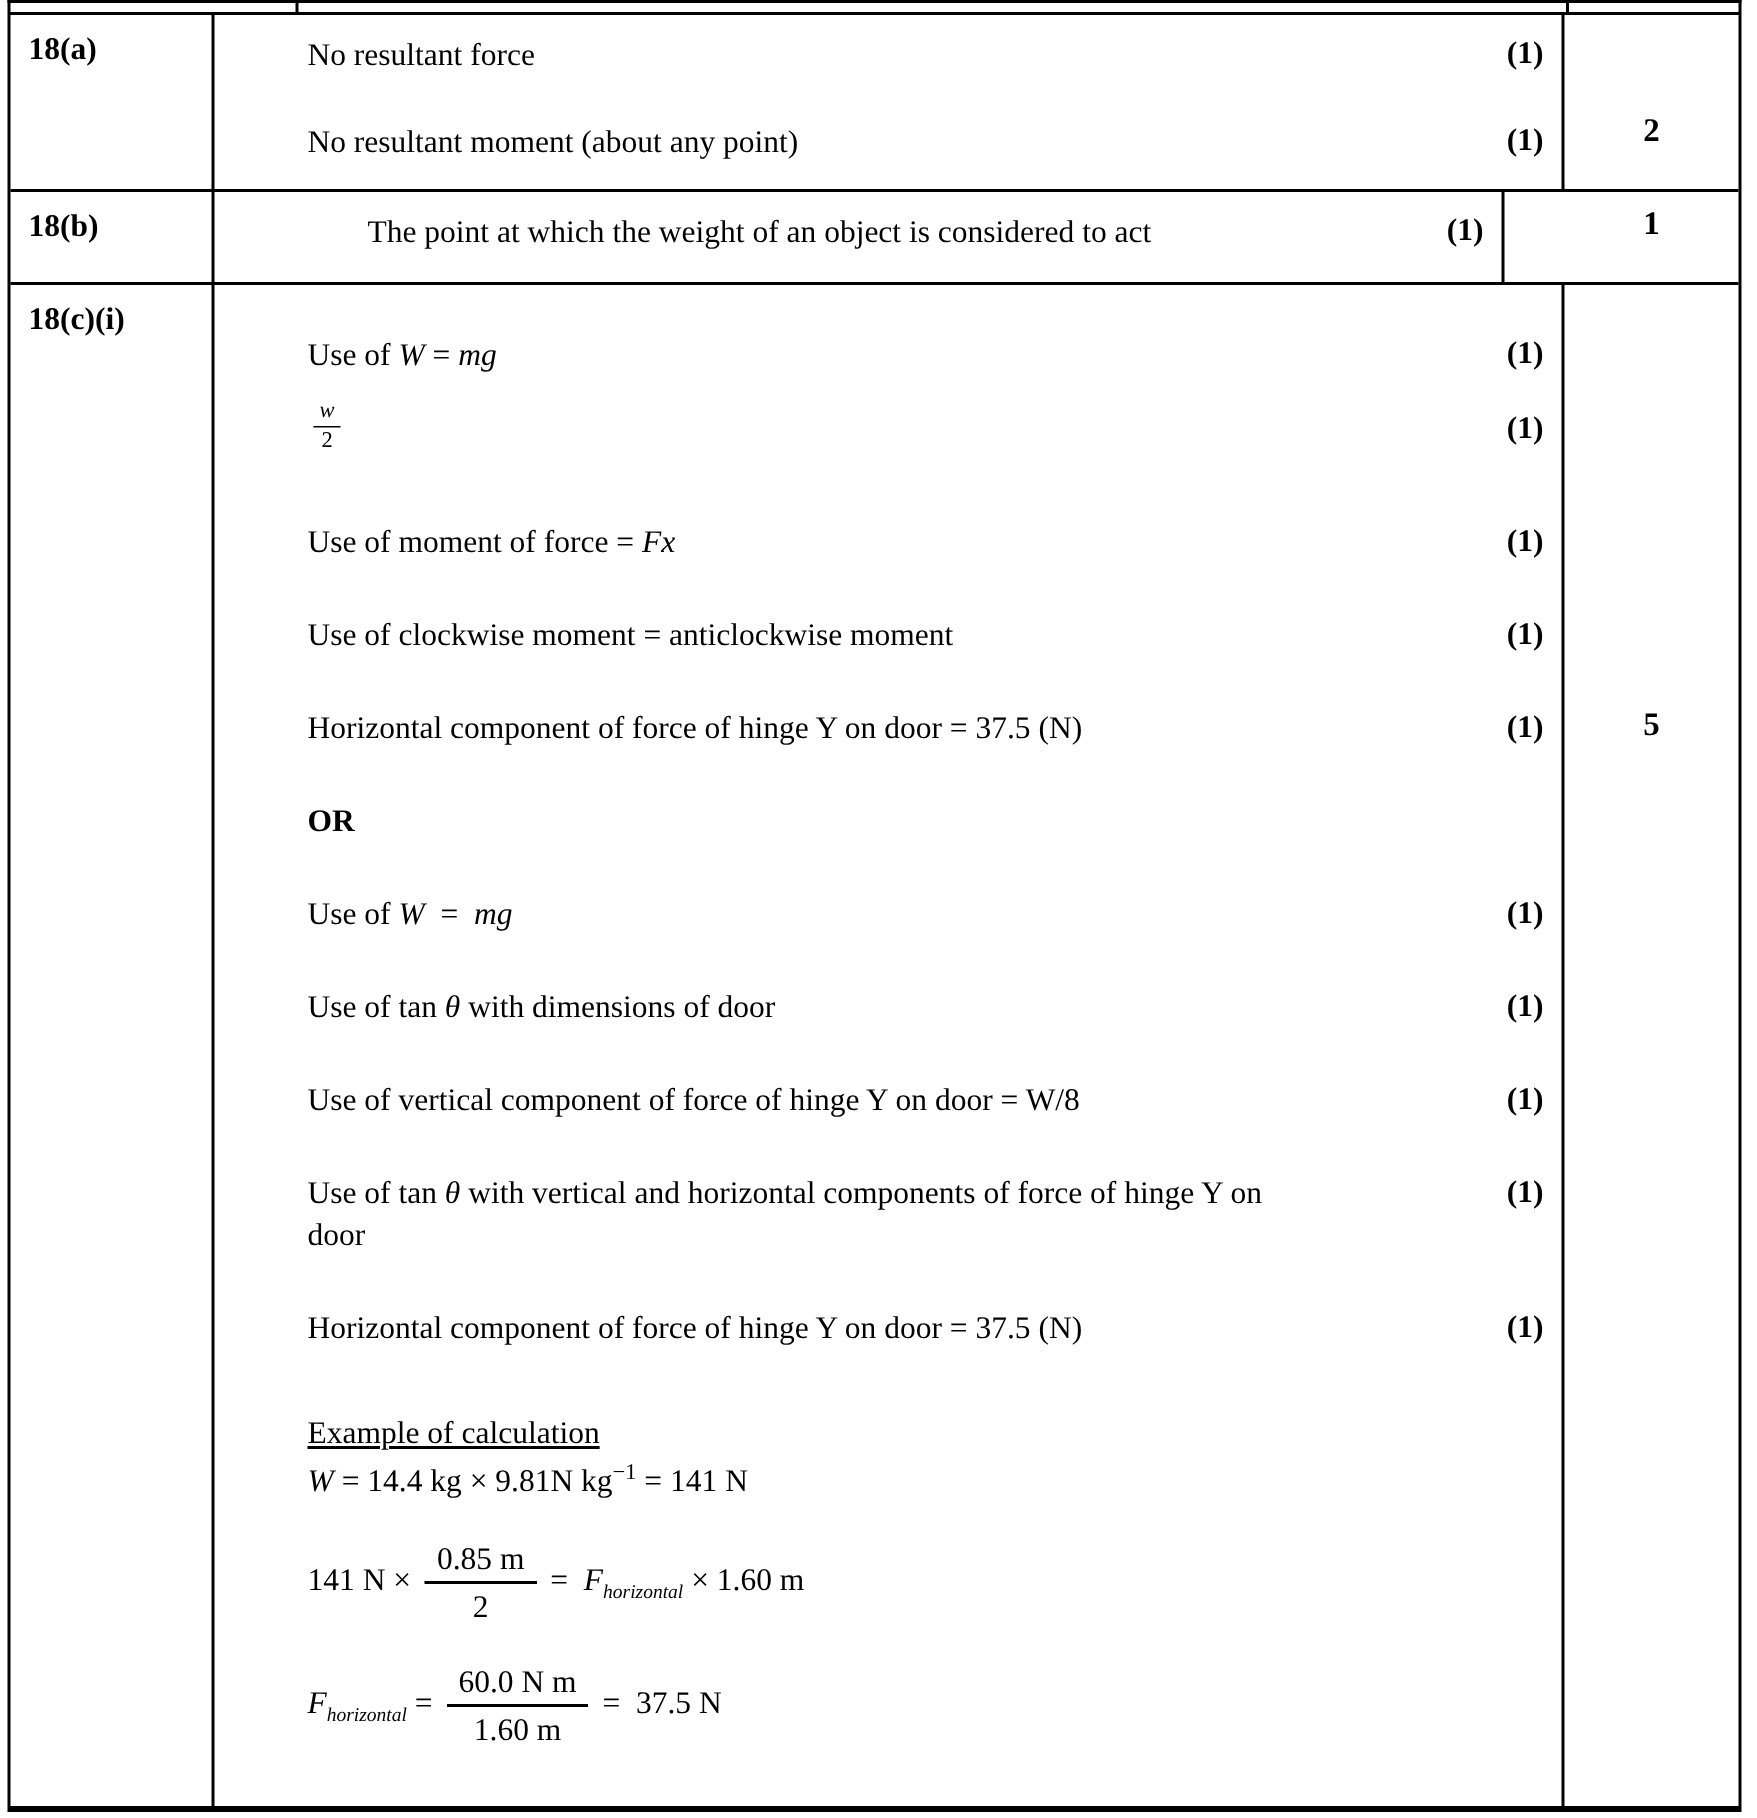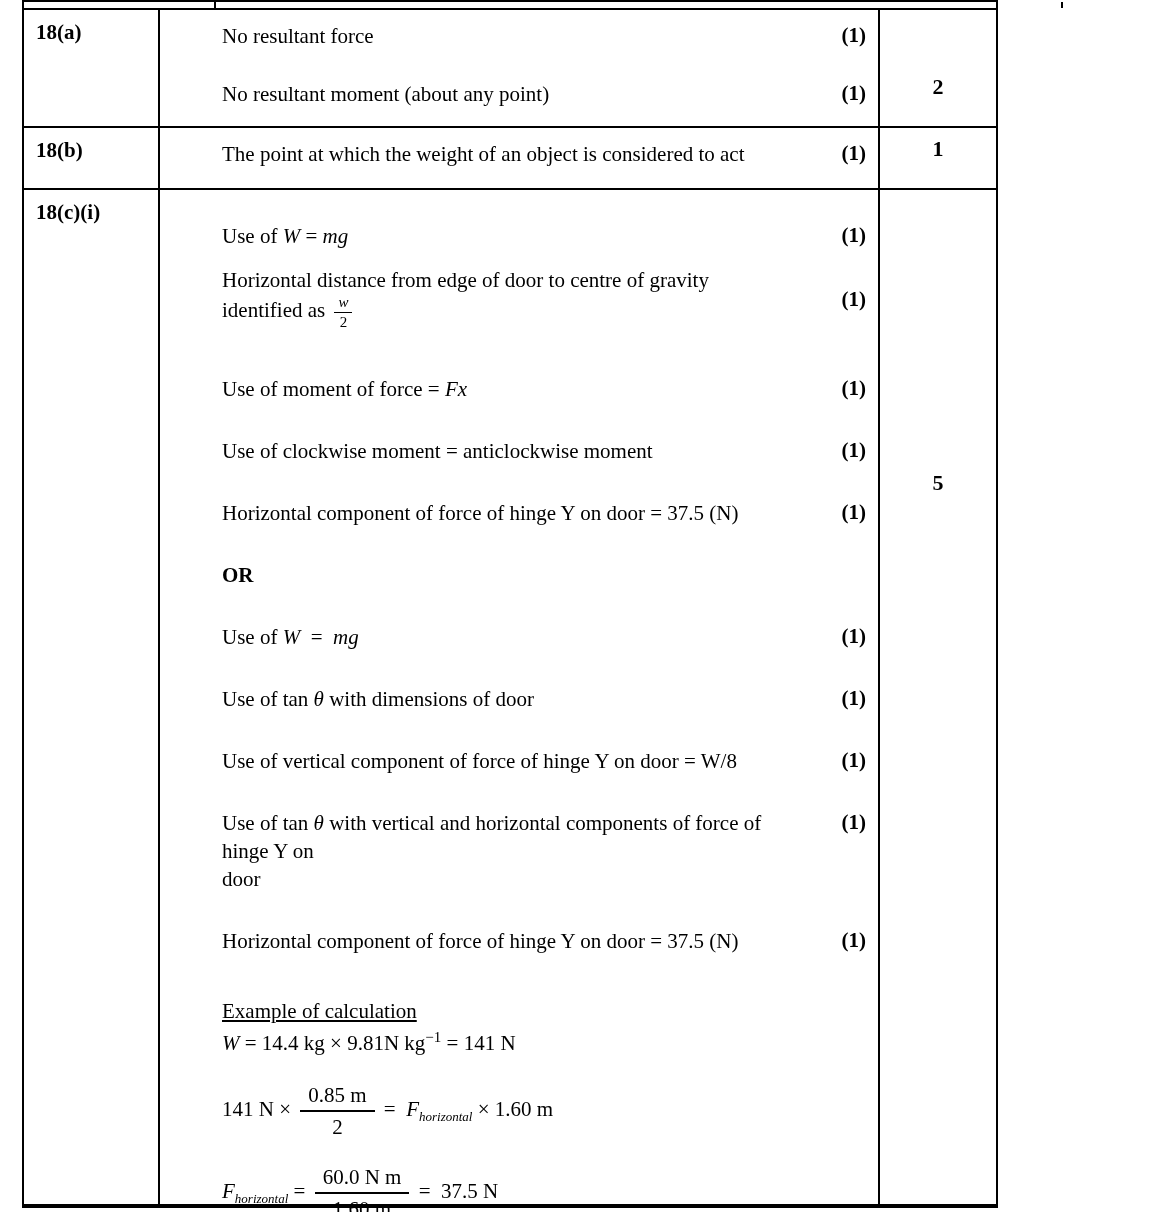--- a/index.html
+++ b/index.html
@@ -6,21 +6,21 @@
   html, body { background: #ffffff; }
   .page {
     position: relative;
     width: 1171px;
     height: 1212px;
     background: #ffffff;
     font-family: "Liberation Serif", serif;
     color: #000000;
     overflow: hidden;
   }
-  .tablewrap { position: absolute; left: 22px; top: 0; width: 976px; }
+  .tablewrap { position: absolute; left: 5px; top: 0; width: 1156px; }
 
   
   .fragment {
     position: relative;
     height: 8px;
     border-top: 2px solid #000;
     border-left: 2px solid #000;
     border-right: 2px solid #000;
   }
   .fragment .fv1 { position: absolute; left: 190px; top: 0; width: 2px; height: 100%; background: #000; }
@@ -28,21 +28,21 @@
 
   .mstable {
     border-top: 2px solid #000;
     border-left: 2px solid #000;
     border-right: 2px solid #000;
     border-bottom: 4px solid #000;
   }
   .mrow { display: flex; border-bottom: 2px solid #000; }
   .mrow:last-child { border-bottom: none; }
   .row-a { height: 118px; }
-  .row-b { height: 62px; }
+  .row-b { height: 62px; gap: 40px; }
   .row-c { height: 1014px; }
 
   .cq {
     width: 136px;
     flex: 0 0 136px;
     border-right: 2px solid #000;
     padding: 10px 4px 0 12px;
     font-weight: bold;
     font-size: 21px;
   }
@@ -134,21 +134,21 @@
       </div>
 
       <div class="mrow row-c">
         <div class="cq">18(c)(i)</div>
         <div class="ca">
             <div class="item item-0">
               <div class="itxt"><span class="s-n">Use of </span><span class="s-i">W</span><span class="s-n"> = </span><span class="s-i">mg</span></div>
               <div class="imark">(1)</div>
             </div>
             <div class="item item-1 vcenter">
-              <div class="itxt"><span class="s-n">Horizontal distance from edge of door to centre of gravity identified as </span><span class="frac sm"><span class="fnum i">w</span><span class="fden">2</span></span></div>
+              <div class="itxt"><span class="frac sm"><span class="fnum i">w</span><span class="fden">2</span></span></div>
               <div class="imark">(1)</div>
             </div>
             <div class="item item-2">
               <div class="itxt"><span class="s-n">Use of moment of force = </span><span class="s-i">Fx</span></div>
               <div class="imark">(1)</div>
             </div>
             <div class="item item-3">
               <div class="itxt"><span class="s-n">Use of clockwise moment = anticlockwise moment</span></div>
               <div class="imark">(1)</div>
             </div>

